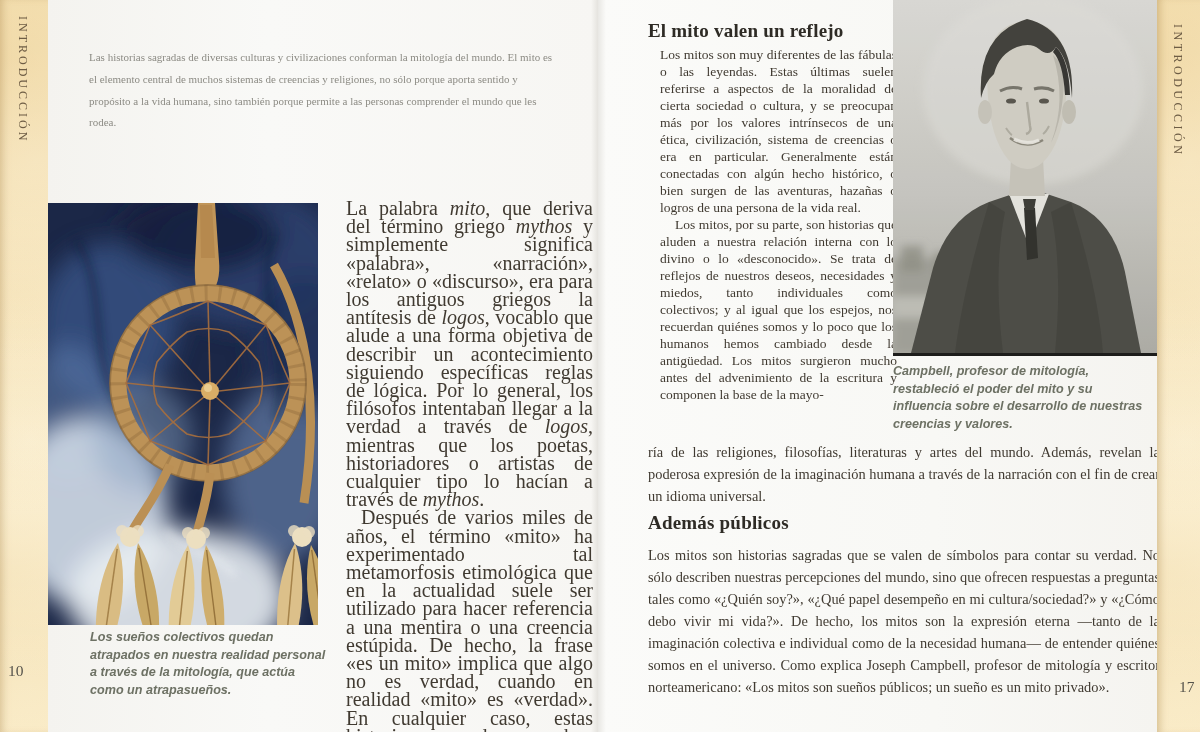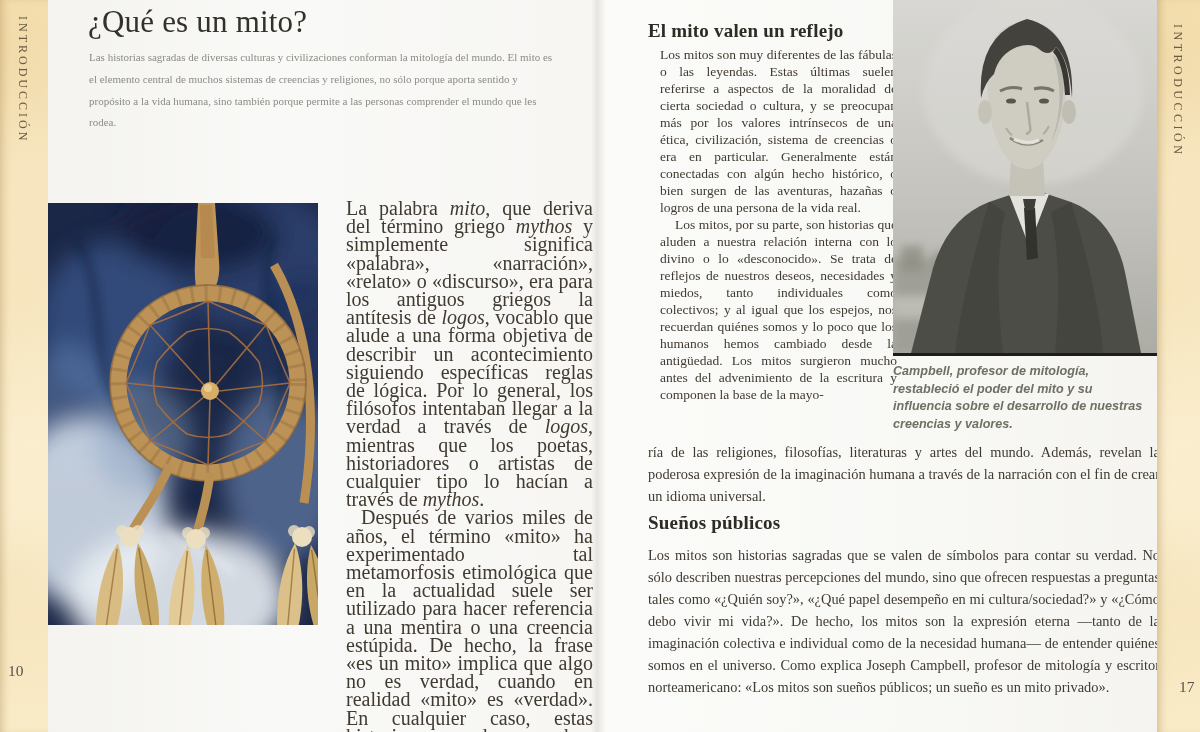--- a/index.html
+++ b/index.html
@@ -99,21 +99,20 @@
 </style>
 </head>
 <body>
 
 <div class="sidebar sidebar-left">
   <div class="vlabel">INTRODUCCIÓN</div>
   <div class="pagenum">10</div>
 </div>
 
 <div class="page page-left">
-  <h1 class="title" style="margin:0;font-weight:normal;">¿Qué es un mito?</h1>
   <div class="intro">Las historias sagradas de diversas culturas y civilizaciones conforman la mitología del mundo. El mito es el elemento central de muchos sistemas de creencias y religiones, no sólo porque aporta sentido y propósito a la vida humana, sino también porque permite a las personas comprender el mundo que les rodea.</div>
 
   <figure class="fig fig-dream">
     <svg viewBox="0 0 270 422" preserveAspectRatio="none">
       <defs>
         <filter id="fb" x="-60%" y="-60%" width="220%" height="220%">
             <feGaussianBlur stdDeviation="12"></feGaussianBlur>
           </filter>
         <filter id="fb2" x="-60%" y="-60%" width="220%" height="220%">
             <feGaussianBlur stdDeviation="5"></feGaussianBlur>
@@ -198,20 +197,21 @@
           <path d="M0,6 L0,104" stroke="#a5824a" stroke-width="1.5"></path>
         </g>
         <g transform="translate(263,342) rotate(-8)">
           <path d="M0,0 C-11,26 -14,64 -5,98 C-2,105 2,105 5,98 C14,64 11,26 0,0 Z" fill="#c8a866"></path>
           <path d="M0,5 L0,94" stroke="#97743c" stroke-width="1.4"></path>
         </g>
       </g>
     </svg>
   </figure>
 
+  <figcaption class="caption cap-left">Los sueños colectivos quedan atrapados en nuestra realidad personal a través de la mitología, que actúa como un atrapasueños.</figcaption>
 
   <div class="col-mid">
     <p><span>La palabra </span><i>mito</i><span>, que deriva del término griego </span><i>mythos</i><span> y simplemente significa «palabra», «narración», «relato» o «discurso», era para los antiguos griegos la antítesis de </span><i>logos</i><span>, vocablo que alude a una forma objetiva de describir un acontecimiento siguiendo específicas reglas de lógica. Por lo general, los filósofos intentaban llegar a la verdad a través de </span><i>logos</i><span>, mientras que los poetas, historiadores o artistas de cualquier tipo lo hacían a través de </span><i>mythos</i><span>.</span></p>
     <p class="ind"><span>Después de varios miles de años, el término «mito» ha experimentado tal metamorfosis etimológica que en la actualidad suele ser utilizado para hacer referencia a una mentira o una creencia estúpida. De hecho, la frase «es un mito» implica que algo no es verdad, cuando en realidad «mito» es «verdad». En cualquier caso, estas historias sagradas se han contado una y otra vez durante miles de años no sólo para que las personas se comprendiesen a sí mismas, sino también para que percibieran mejor el mundo y el significado de la existencia.</span></p>
   </div>
 </div>
 
 <div class="page page-right">
   <h2 class="h2 h2-reflejo" style="margin:0;">El mito valen un reflejo</h2>
 
@@ -276,20 +276,20 @@
       <path d="M113,128 q4,6 6,7 M156,126 q-3,6 -6,8" stroke="#b0ada1" stroke-width="2" fill="none"></path>
 
       <rect width="264" height="353" fill="#8f8d84" opacity=".05"></rect>
     </svg>
   </figure>
 
   <figcaption class="caption cap-right">Campbell, profesor de mitología, restableció el poder del mito y su influencia sobre el desarrollo de nuestras creencias y valores.</figcaption>
 
   <p class="wide wide-cont">ría de las religiones, filosofías, literaturas y artes del mundo. Además, revelan la poderosa expresión de la imaginación humana a través de la narración con el fin de crear un idioma universal.</p>
 
-  <h2 class="h2 h2-suenos" style="margin:0;">Sueños públicos</h2>
+  <h2 class="h2 h2-suenos" style="margin:0;">Además públicos</h2>
   <p class="wide wide-suenos">Los mitos son historias sagradas que se valen de símbolos para contar su verdad. No sólo describen nuestras percepciones del mundo, sino que ofrecen respuestas a preguntas tales como «¿Quién soy?», «¿Qué papel desempeño en mi cultura/sociedad?» y «¿Cómo debo vivir mi vida?». De hecho, los mitos son la expresión eterna —tanto de la imaginación colectiva e individual como de la necesidad humana— de entender quiénes somos en el universo. Como explica Joseph Campbell, profesor de mitología y escritor norteamericano: «Los mitos son sueños públicos; un sueño es un mito privado».</p>
 </div>
 
 <div class="sidebar sidebar-right">
   <div class="vlabel">INTRODUCCIÓN</div>
   <div class="pagenum">17</div>
 </div>
 
 </body></html>

